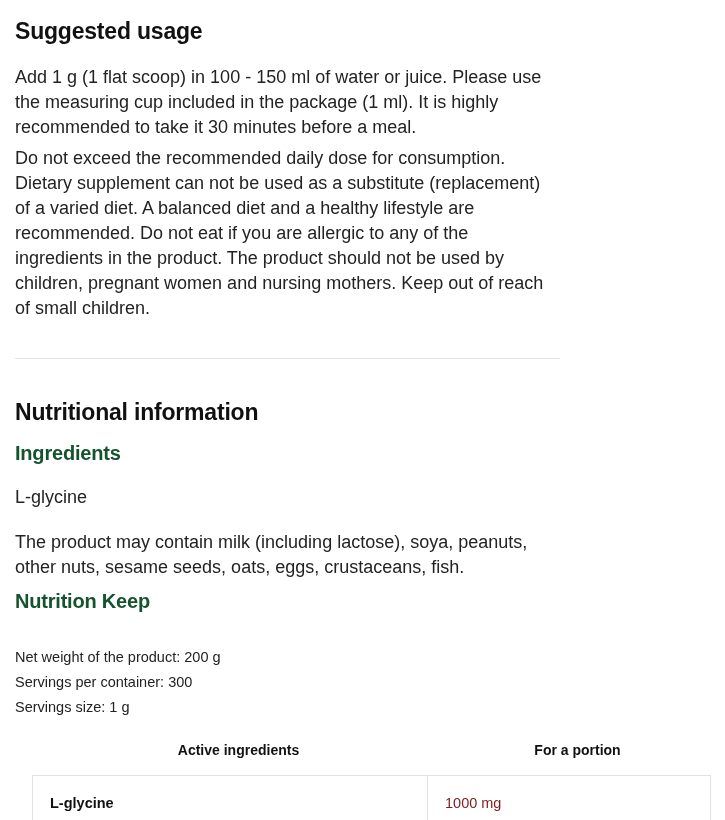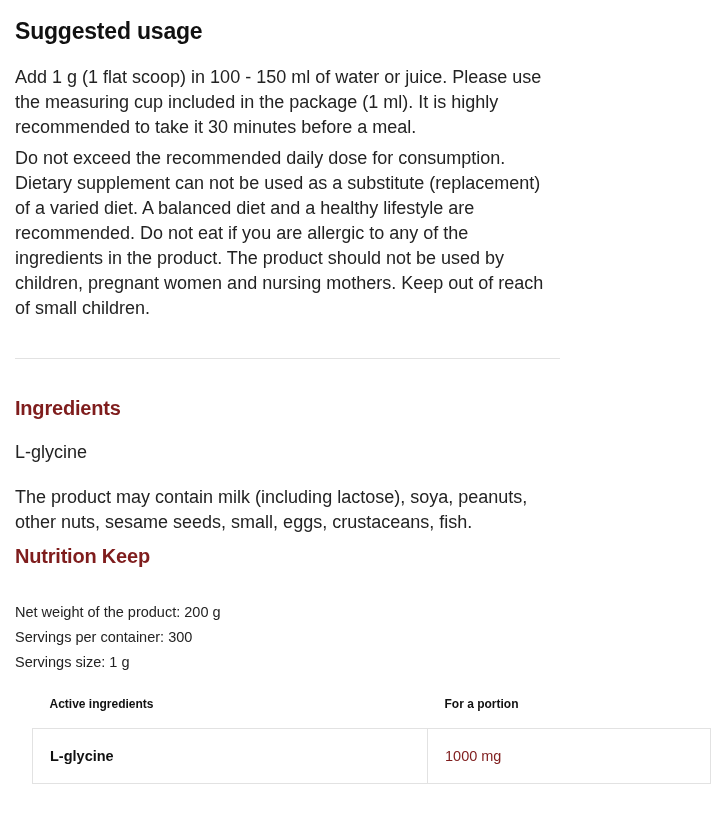--- a/index.html
+++ b/index.html
@@ -22,21 +22,21 @@
   h2.section-title {
     font-size: 23px;
     font-weight: bold;
     color: #111111;
     margin: 18px 0 0 0;
     letter-spacing: -0.2px;
   }
   h3.sub-title {
     font-size: 20px;
     font-weight: bold;
-    color: #7f1d1d;
+    color: #14532d;
     margin: 0 0 0 0;
     letter-spacing: -0.2px;
   }
   p.body-text {
     font-size: 18px;
     line-height: 25px;
     color: #232323;
     margin: 20px 0 0 0;
     max-width: 697px;
   }
@@ -59,22 +59,22 @@
     line-height: 25px;
     color: #232323;
   }
   table.nutrition {
     border-collapse: collapse;
     margin: 22px 0 0 17px;
     width: 678px;
     table-layout: fixed;
   }
   table.nutrition th {
-    text-align: left;
-    font-size: 12px;
+    text-align: center;
+    font-size: 14px;
     font-weight: bold;
     color: #111111;
     padding: 0 0 17px 17px;
     border: none;
   }
   table.nutrition td {
     font-size: 14.5px;
     color: #7f1d1d;
     padding: 19px 0 19px 17px;
     border: 1px solid #e2e2e2;
@@ -96,28 +96,29 @@
   <h2 class="section-title">Suggested usage</h2>
 
   <p class="body-text">Add 1 g (1 flat scoop) in 100 - 150 ml of water or juice. Please use the measuring cup included in the package (1 ml). It is highly recommended to take it 30 minutes before a meal.</p>
 
   <p class="body-text tight">Do not exceed the recommended daily dose for consumption. Dietary supplement can not be used as a substitute (replacement) of a varied diet. A balanced diet and a healthy lifestyle are recommended. Do not eat if you are allergic to any of the ingredients in the product. The product should not be used by children, pregnant women and nursing mothers. Keep out of reach of small children.</p>
 
   <hr class="divider">
 
   <div class="spacer-lg"></div>
 
+  <h2 class="section-title">Nutritional information</h2>
 
   <div class="spacer-md"></div>
 
   <h3 class="sub-title">Ingredients</h3>
 
   <p class="body-text">L-glycine</p>
 
-  <p class="body-text">The product may contain milk (including lactose), soya, peanuts, other nuts, sesame seeds, small, eggs, crustaceans, fish.</p>
+  <p class="body-text">The product may contain milk (including lactose), soya, peanuts, other nuts, sesame seeds, oats, eggs, crustaceans, fish.</p>
 
   <div class="spacer-sm"></div>
 
   <h3 class="sub-title">Nutrition Keep</h3>
 
   <div class="facts-lines">
     <div>Net weight of the product: 200 g</div>
     <div>Servings per container: 300</div>
     <div>Servings size: 1 g</div>
   </div>

